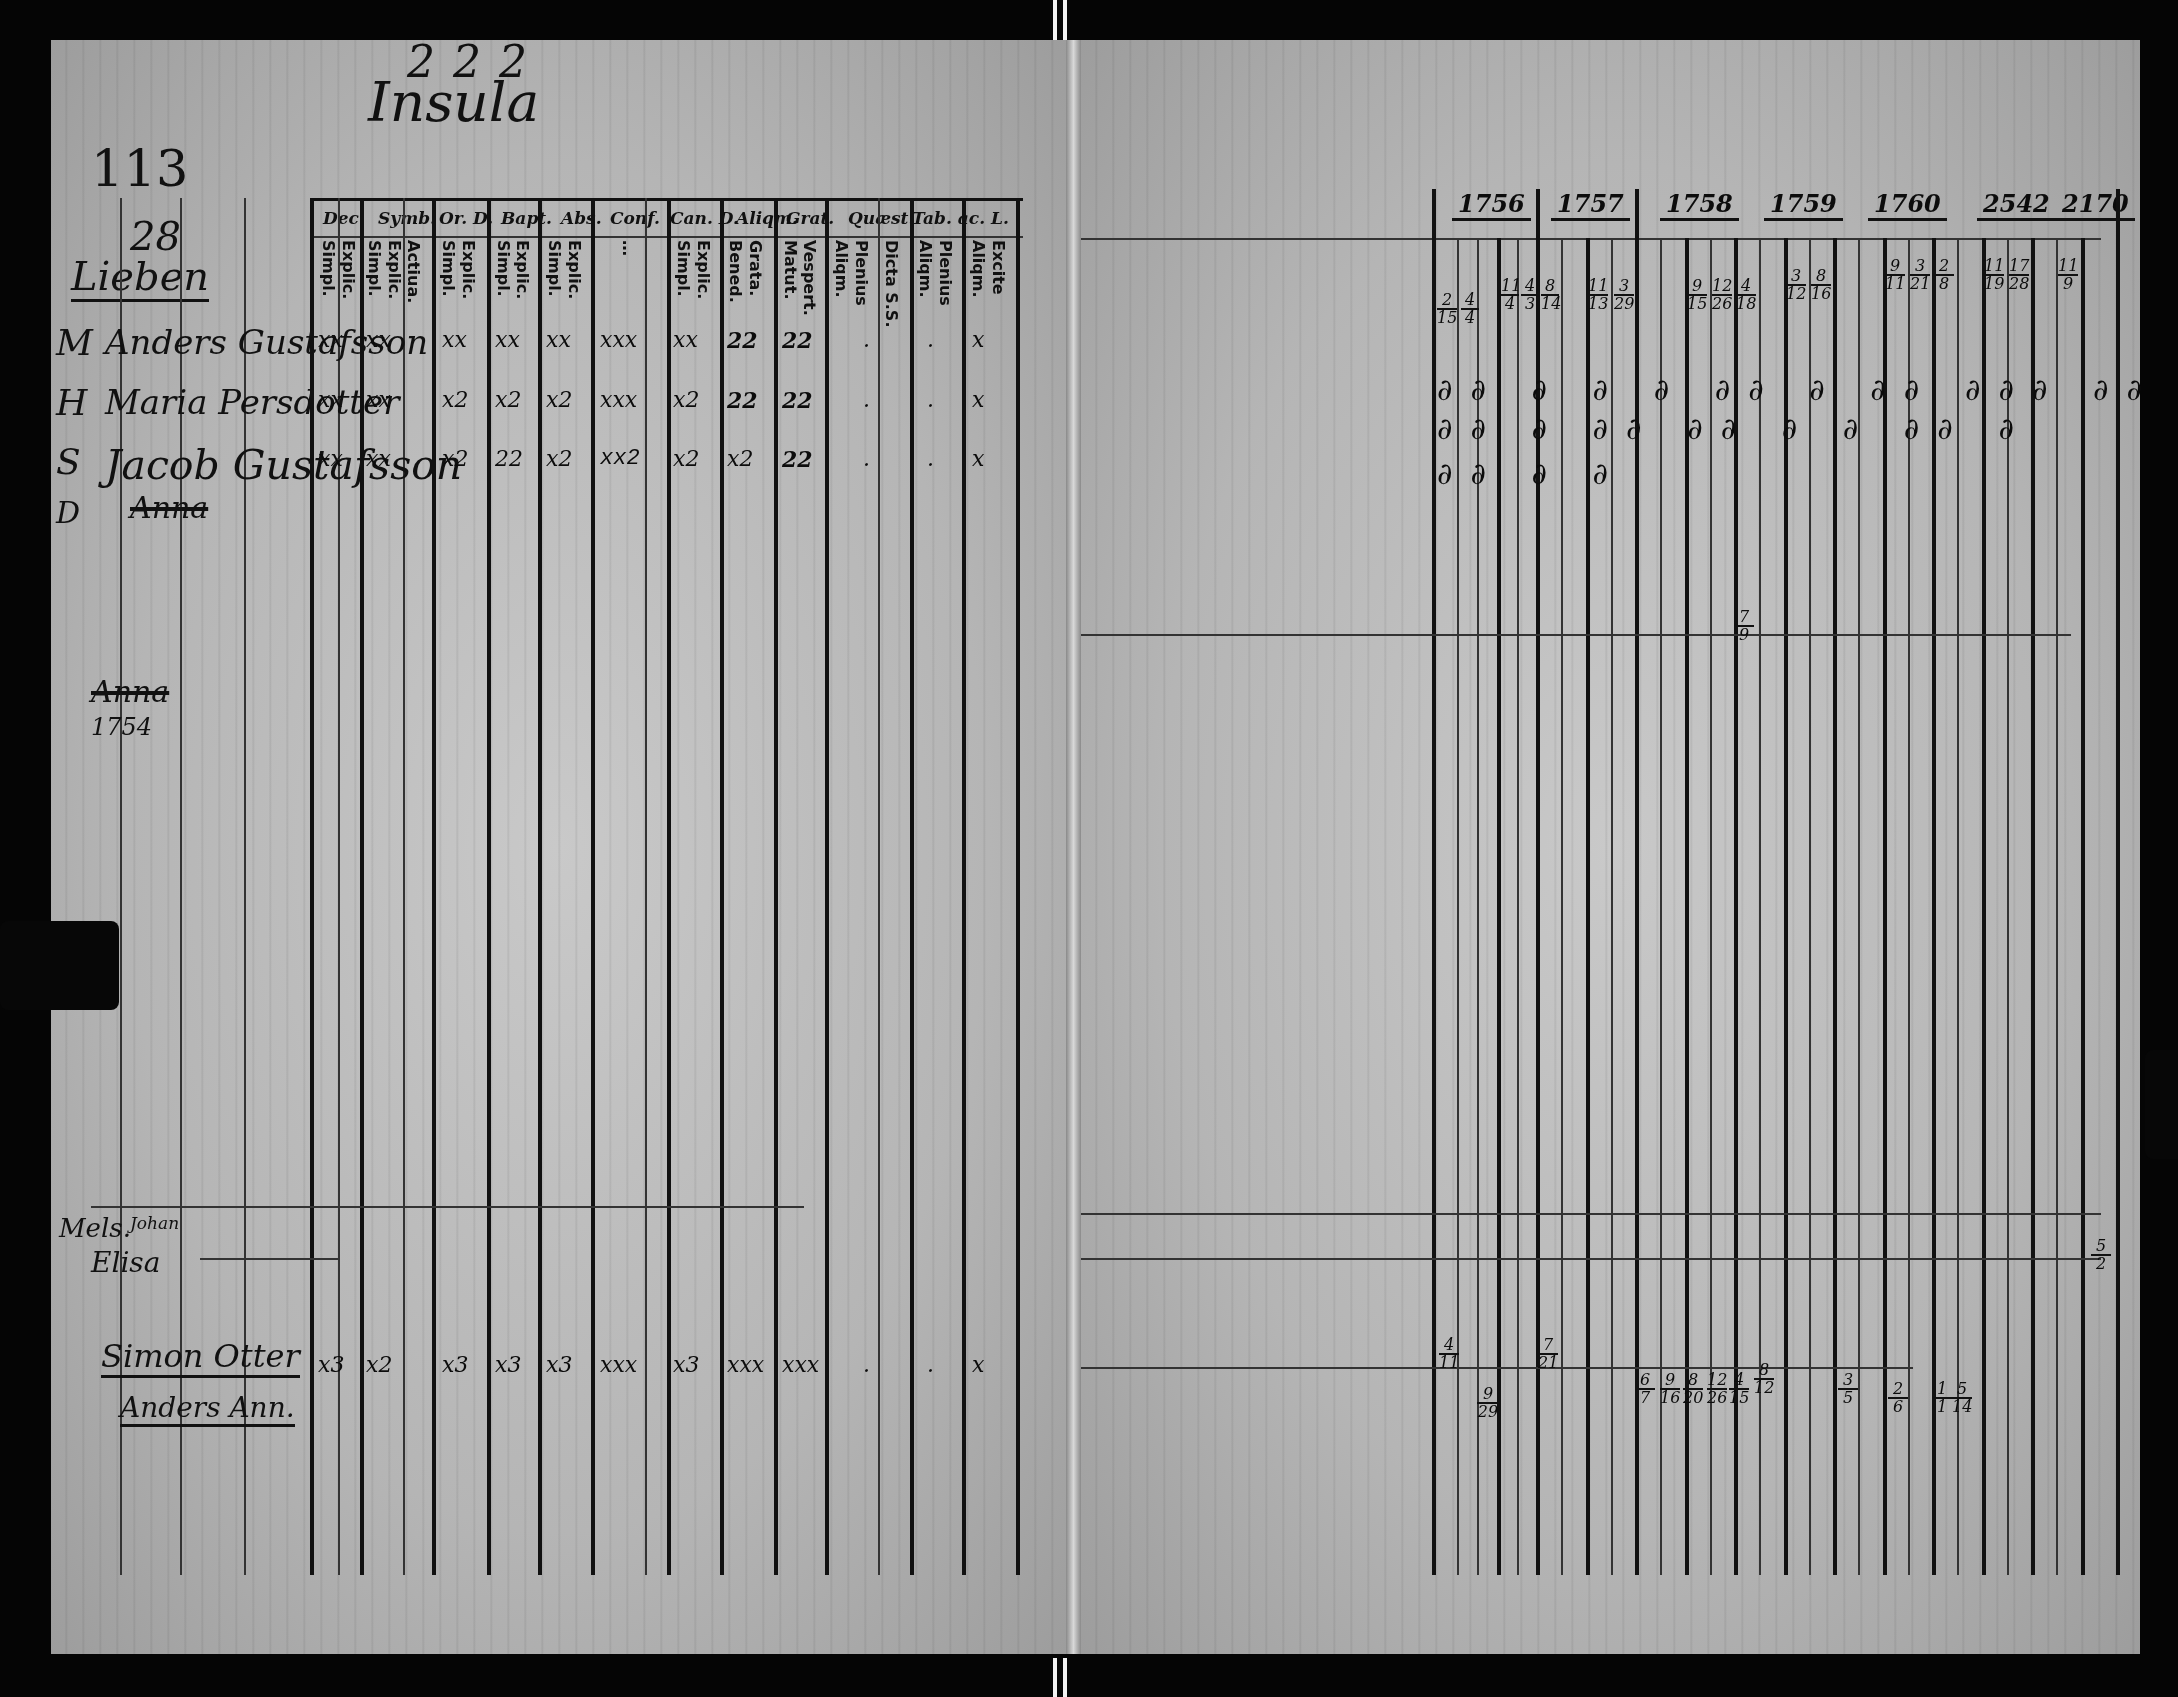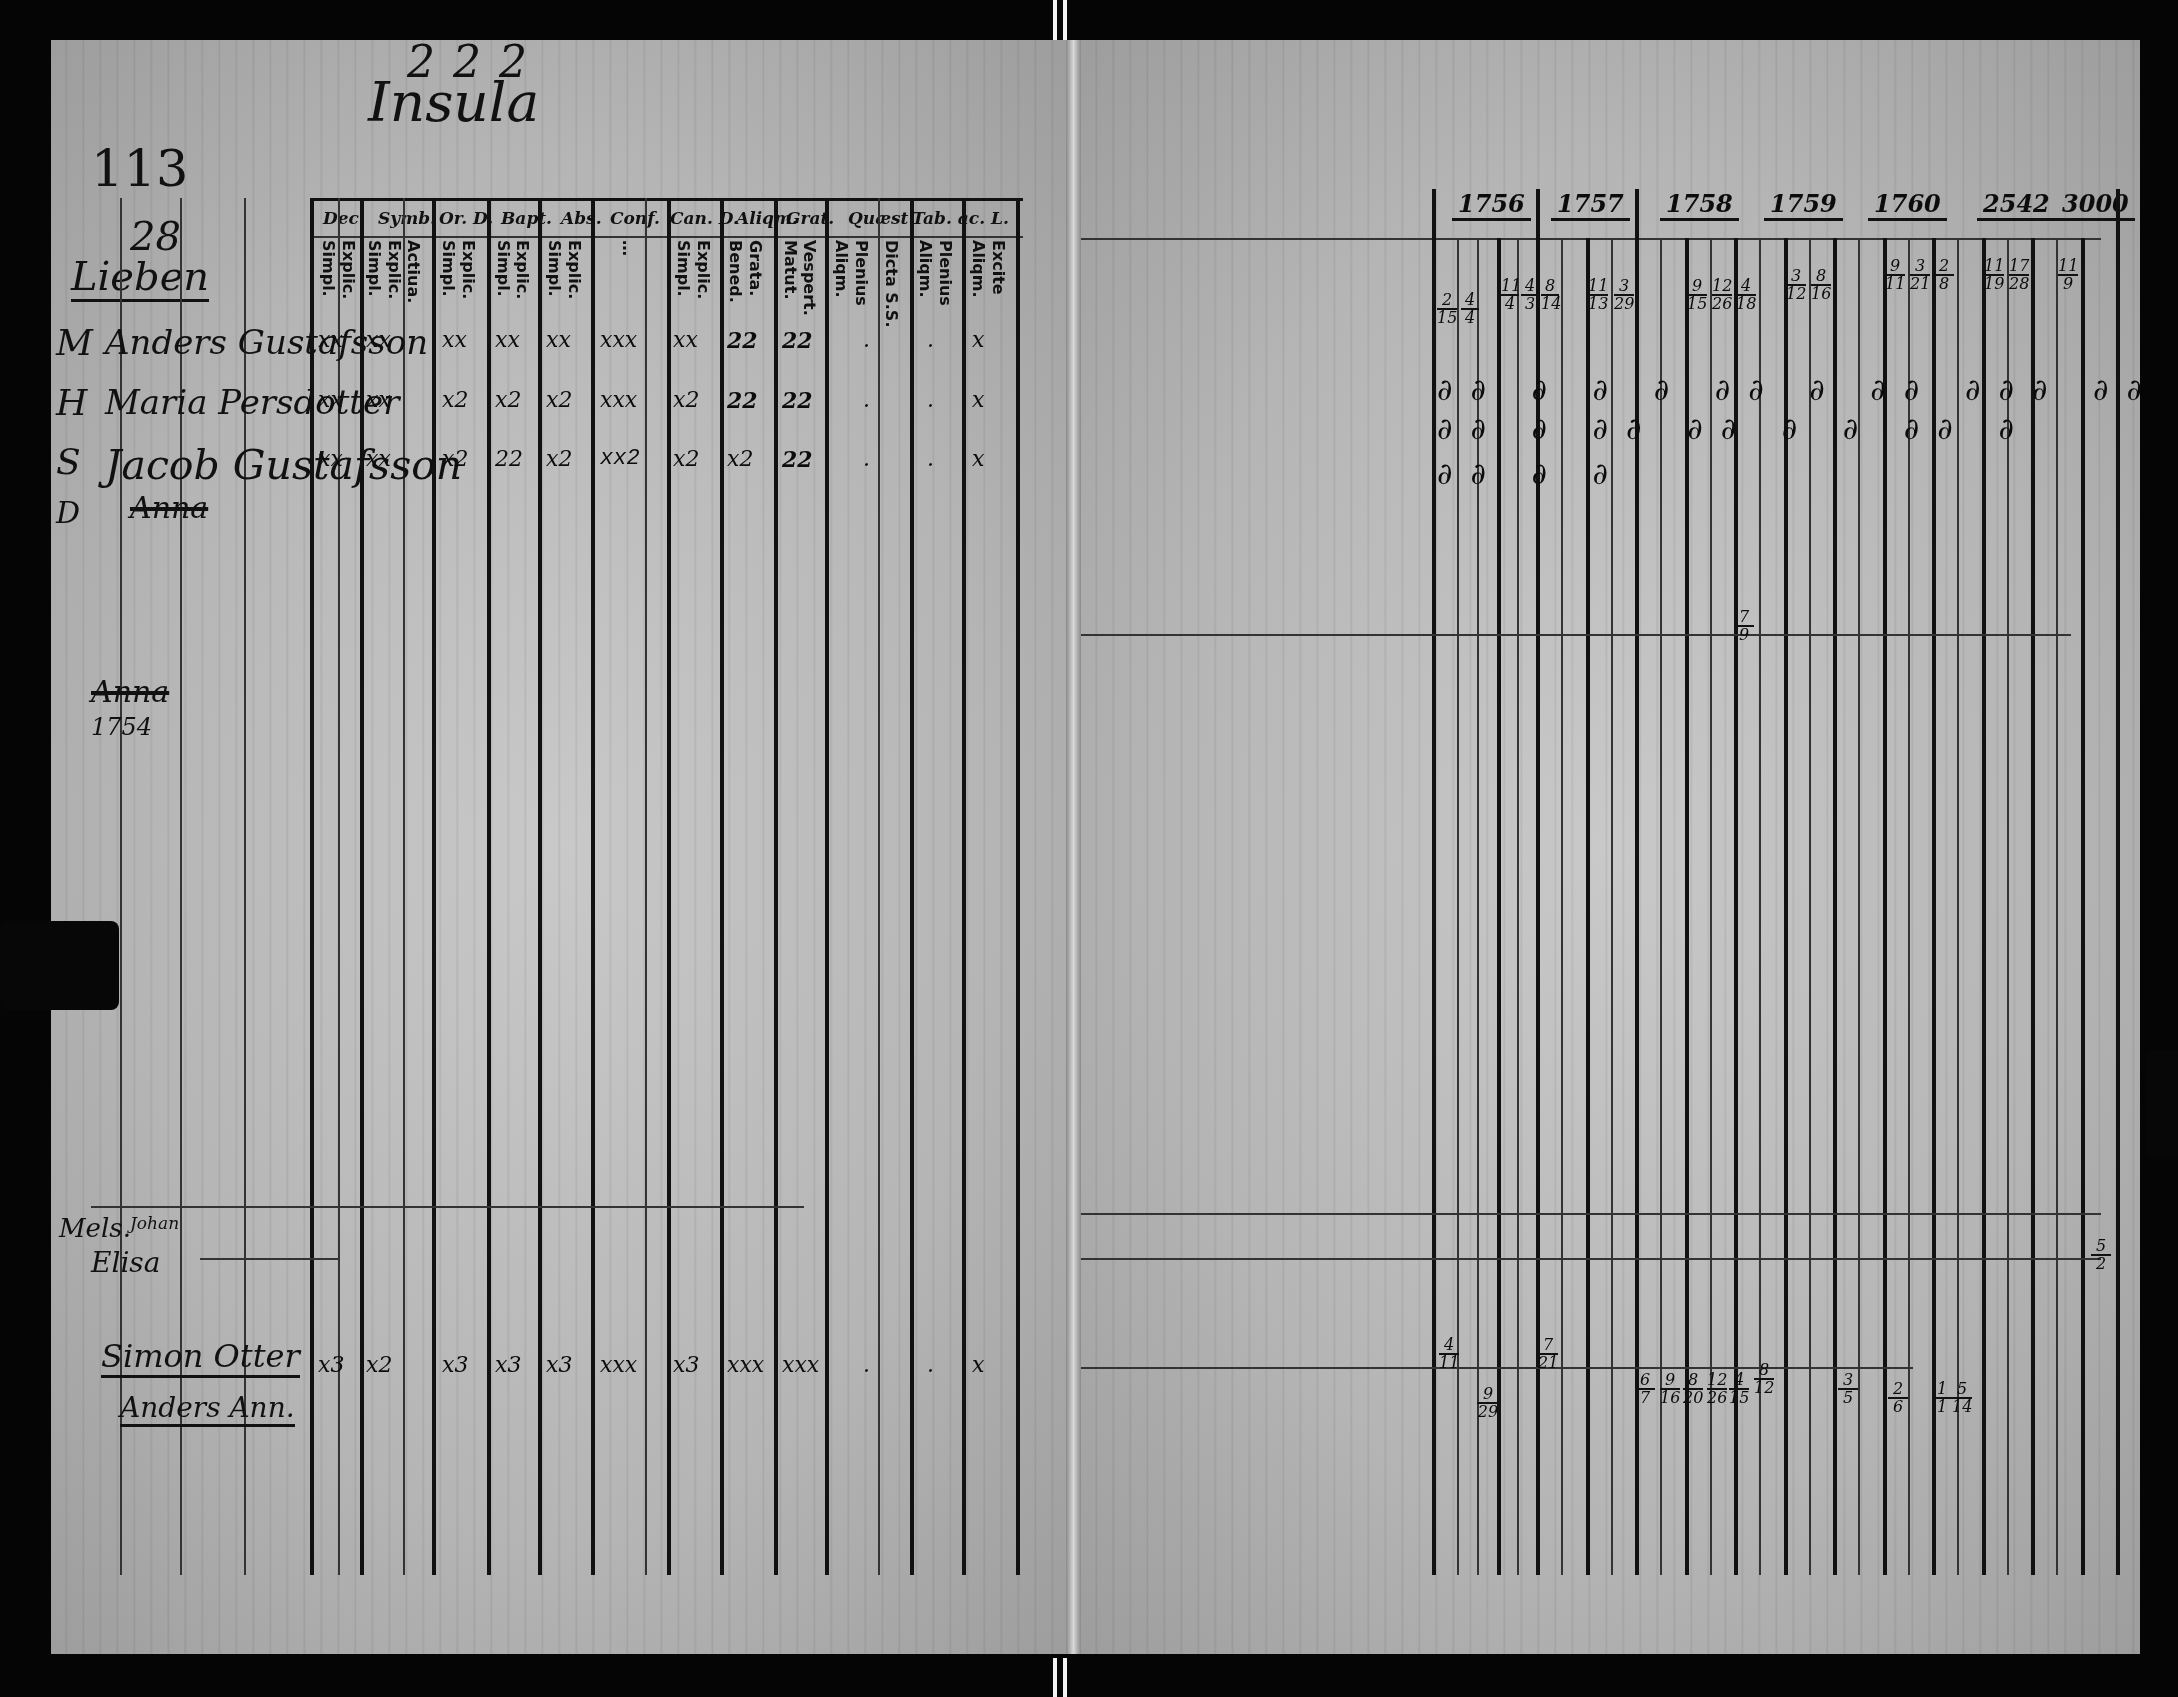--- a/index.html
+++ b/index.html
@@ -199,21 +199,21 @@
 
   <div class="page right">
     <div class="hline thin" style="left:0;top:198px;width:1020px;"></div>
 
     <div class="year" style="left:371px;top:149px;">1756</div>
     <div class="year" style="left:470px;top:149px;">1757</div>
     <div class="year" style="left:579px;top:149px;">1758</div>
     <div class="year" style="left:683px;top:149px;">1759</div>
     <div class="year" style="left:787px;top:149px;">1760</div>
     <div class="year" style="left:896px;top:149px;">2542</div>
-    <div class="year" style="left:975px;top:149px;">3000</div>
+    <div class="year" style="left:975px;top:149px;">2170</div>
 
     <div class="vline" style="left:351px;top:149px;"></div>
     <div class="vline thin" style="left:376px;top:198px;"></div>
     <div class="vline thin" style="left:396px;top:198px;"></div>
     <div class="vline" style="left:416px;top:198px;"></div>
     <div class="vline thin" style="left:436px;top:198px;"></div>
     <div class="vline" style="left:455px;top:149px;"></div>
     <div class="vline thin" style="left:480px;top:198px;"></div>
     <div class="vline" style="left:505px;top:198px;"></div>
     <div class="vline thin" style="left:530px;top:198px;"></div>

